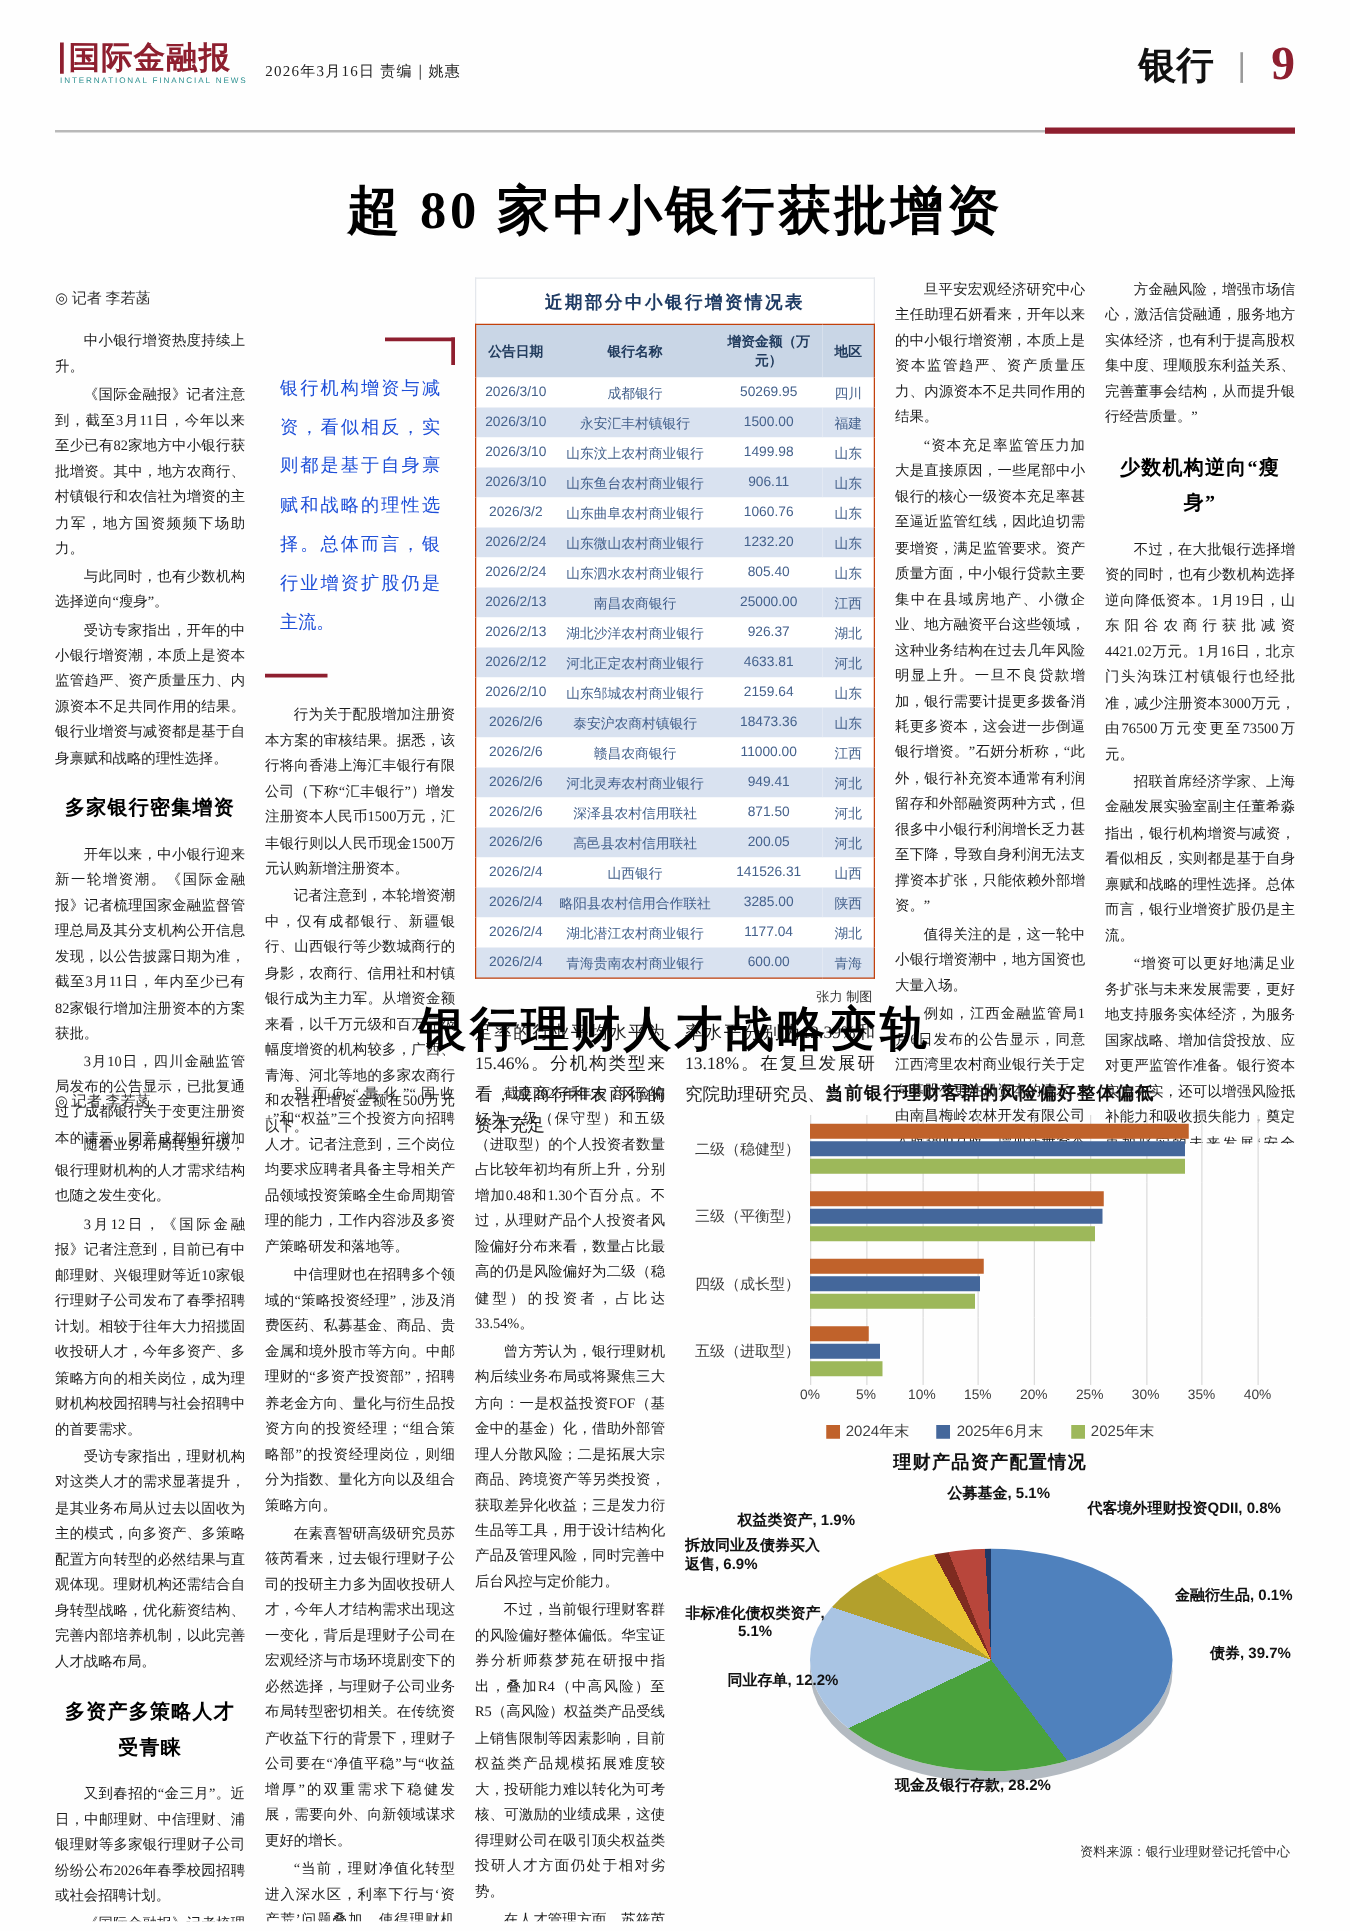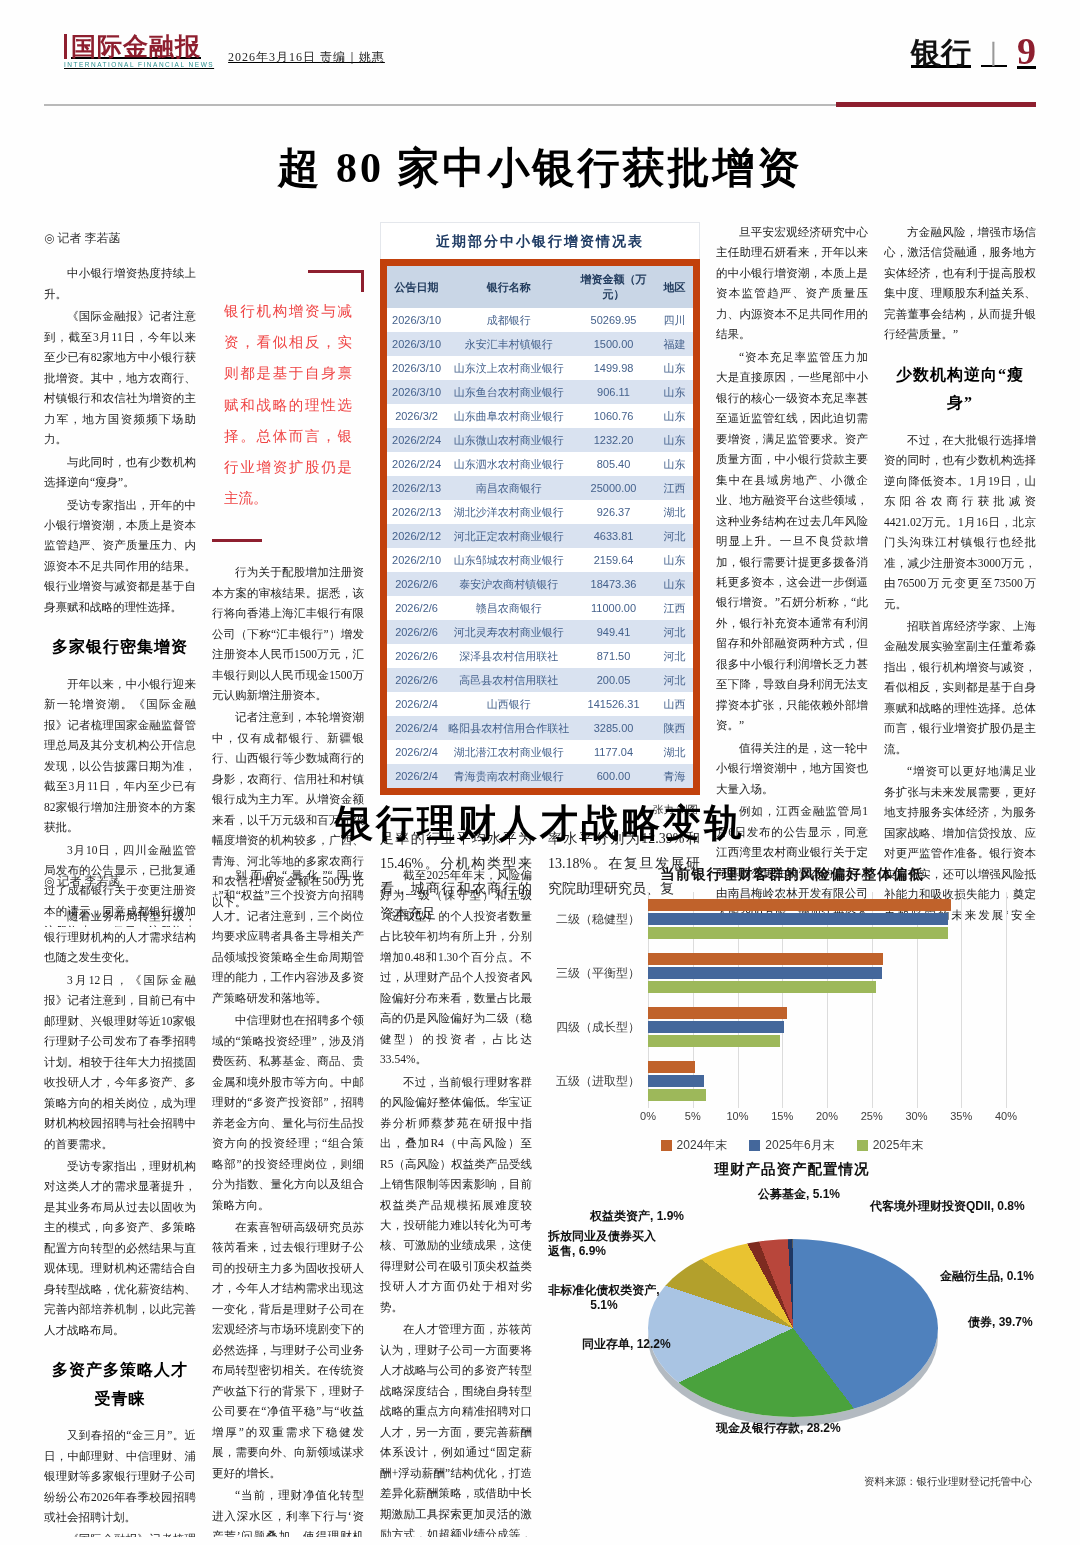--- a/index.html
+++ b/index.html
@@ -1,21 +1,21 @@
 <!DOCTYPE html>
 <html><head>
 <meta charset="utf-8">
 <style>
   * { margin:0; padding:0; box-sizing:border-box; }
   html,body { width:1080px; background:#f3f3f1; }
   body { font-family:"Liberation Serif","DejaVu Serif",serif; }
   #page { width:1080px; height:1545px; background:#fefefe; overflow:hidden; position:relative; }
 
   
-  .masthead { height:112px; padding:34px 44px 0 64px; position:relative;text-decoration:underline; }
+  .masthead { height:112px; padding:34px 44px 0 48px; position:relative; }
   .mast-row { display:flex; align-items:flex-end; justify-content:space-between; }
   .brand-block { display:flex; align-items:flex-end; gap:14px; }
   .brand { color:#8e1f2f; font-size:25px; font-weight:bold; letter-spacing:1px; line-height:1; border-left:3px solid #8e1f2f; padding-left:4px; }
   .brand-sub { color:#2a8f8f; font-size:6.5px; letter-spacing:1.5px; margin-top:2px; font-family:"Liberation Sans",sans-serif; }
   .date-line { font-size:12px; color:#222; padding-bottom:2px; letter-spacing:1px; }
   .section-block { display:flex; align-items:flex-end; gap:10px; }
   .section-name { font-size:30px; font-weight:bold; color:#111; line-height:1; }
   .section-sep { color:#999; font-size:26px; line-height:1; }
   .page-no { font-size:38px; font-weight:bold; color:#8e1f2f; line-height:0.9; }
   .mast-rule { position:absolute; left:44px; right:44px; top:104px; height:2px; background:#b9b9b9; }
@@ -27,27 +27,27 @@
   .headline.h2a { font-size:38px; margin:16px 0 16px 0; }
   .byline { font-size:12px; color:#333; margin:6px 0 14px 0; }
   .cols { display:grid; grid-template-columns:repeat(6,1fr); column-gap:16px; padding:0 44px; }
   .cols.a1 { height:560px; }
   .cols.a2 { height:672px; }
   .col { overflow:hidden; font-size:11.5px; line-height:1.78; color:#1c1c1c; text-align:justify; }
   .col p { text-indent:2em; margin-bottom:2px; }
   .subhead { font-size:16px; font-weight:bold; text-align:center; margin:16px 0 12px 0; color:#000; letter-spacing:1px; }
 
   
-  .pullquote { position:relative; padding:34px 12px 30px 12px; margin:40px 0 18px 0; font-size:14.5px; line-height:2.15; color:#ef4444; }
+  .pullquote { position:relative; padding:34px 12px 30px 12px; margin:40px 0 18px 0; font-size:14.5px; line-height:2.15; color:#1d4ed8; }
   .pq-corner-tr { position:absolute; top:8px; right:0; width:56px; height:22px; border-top:3px solid #8e1f2f; border-right:3px solid #8e1f2f; }
   .pq-corner-bl { position:absolute; bottom:2px; left:-6px; width:56px; height:22px; border-bottom:3px solid #8e1f2f; border-left:3px solid #8e1f2f; }
 
   
   .tablewrap { grid-column:3/5; display:flex; flex-direction:column; }
-  .inctable { border:7px solid #c2410c; width:100%; border-collapse:collapse; font-family:"Liberation Sans",sans-serif; }
+  .inctable { border:1px solid #c2410c; width:100%; border-collapse:collapse; font-family:"Liberation Sans",sans-serif; }
   .inctable caption { font-size:14px; font-weight:bold; color:#1f3b63; padding:10px 0 8px 0; letter-spacing:2px; background:#fff; border:1px solid #e4e7ec; border-bottom:none; }
   .inctable th { background:#c9d6e6; color:#223c5e; font-size:11px; padding:6px 2px; font-weight:bold; }
   .inctable td { font-size:11px; color:#44618c; text-align:center; padding:4.5px 2px; }
   .inctable tr:nth-child(even) td { background:#d9e2f0; }
   .inctable tr:nth-child(odd) td { background:#ffffff; }
   .table-credit { text-align:right; font-size:10.5px; color:#333; margin:8px 2px 10px 0; font-family:"Liberation Sans",sans-serif; }
   .below-table { display:flex; gap:16px; font-size:14px; line-height:1.78; text-align:justify; color:#1c1c1c; }
   .below-table > div { flex:1; }
 
   
@@ -306,20 +306,21 @@
             <p>别面向“量化”“固收+”和“权益”三个投资方向招聘人才。记者注意到，三个岗位均要求应聘者具备主导相关产品领域投资策略全生命周期管理的能力，工作内容涉及多资产策略研发和落地等。</p>
             <p>中信理财也在招聘多个领域的“策略投资经理”，涉及消费医药、私募基金、商品、贵金属和境外股市等方向。中邮理财的“多资产投资部”，招聘养老金方向、量化与衍生品投资方向的投资经理；“组合策略部”的投资经理岗位，则细分为指数、量化方向以及组合策略方向。</p>
             <p>在素喜智研高级研究员苏筱芮看来，过去银行理财子公司的投研主力多为固收投研人才，今年人才结构需求出现这一变化，背后是理财子公司在宏观经济与市场环境剧变下的必然选择，与理财子公司业务布局转型密切相关。在传统资产收益下行的背景下，理财子公司要在“净值平稳”与“收益增厚”的双重需求下稳健发展，需要向外、向新领域谋求更好的增长。</p>
             <p>“当前，理财净值化转型进入深水区，利率下行与‘资产荒’问题叠加，使得理财机构的传统模式难以为继。同时，银行理财行业竞争不断升级，机构必须依靠投研能力打造收益弹性，满足客户的绝对收益诉求，这也是应对公募与私募基金等机构竞争，补齐自身能力短板的需要，进而适配居民财富多元配置的市场需求。”排排网财富公募产品运营负责人曾方芳向记者分析指出。</p>
           </div>
 
       </div>
       <div class="col">
         <div>
             <p>截至2025年年末，风险偏好为一级（保守型）和五级（进取型）的个人投资者数量占比较年初均有所上升，分别增加0.48和1.30个百分点。不过，从理财产品个人投资者风险偏好分布来看，数量占比最高的仍是风险偏好为二级（稳健型）的投资者，占比达33.54%。</p>
+            <p>曾方芳认为，银行理财机构后续业务布局或将聚焦三大方向：一是权益投资FOF（基金中的基金）化，借助外部管理人分散风险；二是拓展大宗商品、跨境资产等另类投资，获取差异化收益；三是发力衍生品等工具，用于设计结构化产品及管理风险，同时完善中后台风控与定价能力。</p>
             <p>不过，当前银行理财客群的风险偏好整体偏低。华宝证券分析师蔡梦苑在研报中指出，叠加R4（中高风险）至R5（高风险）权益类产品受线上销售限制等因素影响，目前权益类产品规模拓展难度较大，投研能力难以转化为可考核、可激励的业绩成果，这使得理财公司在吸引顶尖权益类投研人才方面仍处于相对劣势。</p>
             <p>在人才管理方面，苏筱芮认为，理财子公司一方面要将人才战略与公司的多资产转型战略深度结合，围绕自身转型战略的重点方向精准招聘对口人才，另一方面，要完善薪酬体系设计，例如通过“固定薪酬+浮动薪酬”结构优化，打造差异化薪酬策略，或借助中长期激励工具探索更加灵活的激励方式，如超额业绩分成等，将核心人才的长期利益与公司长期发展进行绑定。与此同时，从外部引进人才的同时也要重视内部“造血”，通过让资深人员担任导师、鼓励研究与投资互相促进等形式，系统化培养和提拔内部人才，打造可持续的人才供应链。</p>
           </div>
       </div>
 
       <div class="charts">
         <div class="chart-title">当前银行理财客群的风险偏好整体偏低</div>
         <div class="barchart" id="barchart">
             <div class="bar-row">
               <div class="bar-cat">二级（稳健型）</div>

